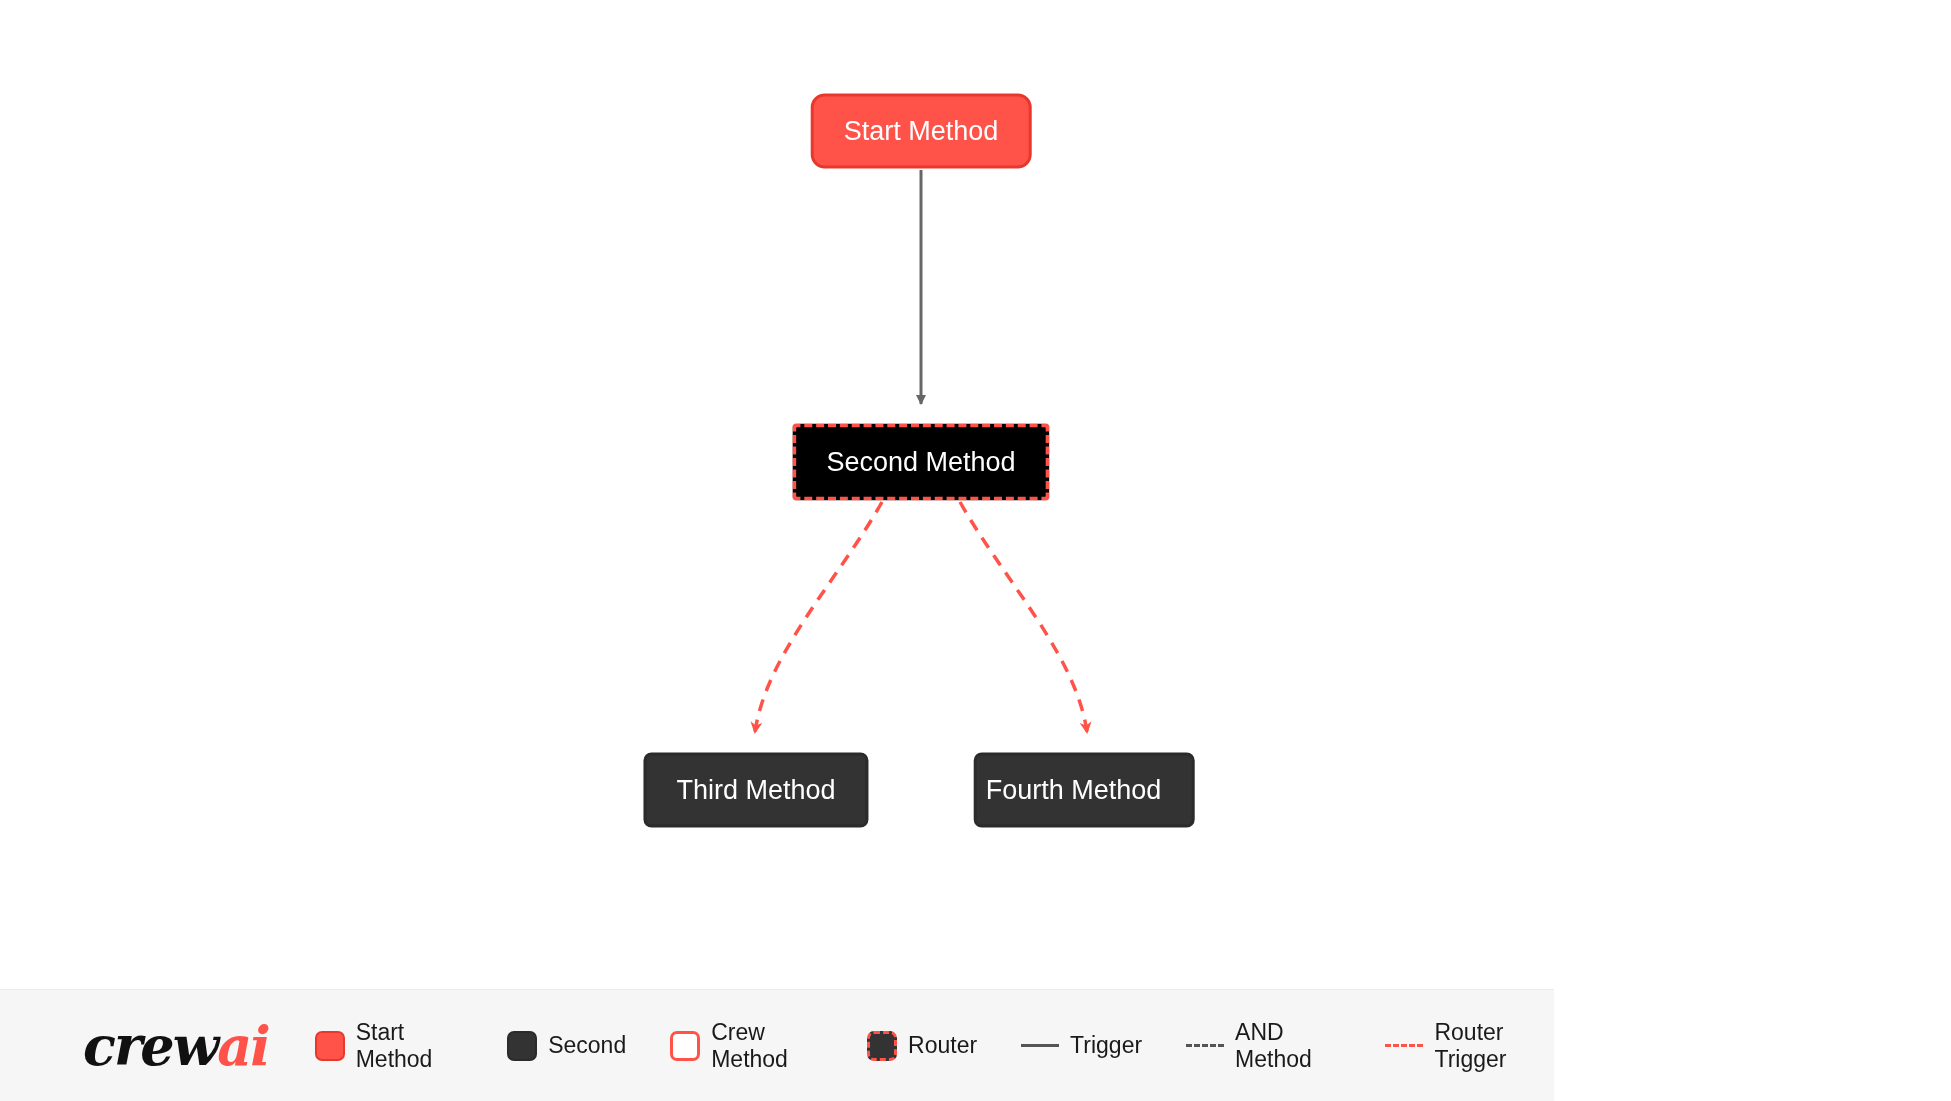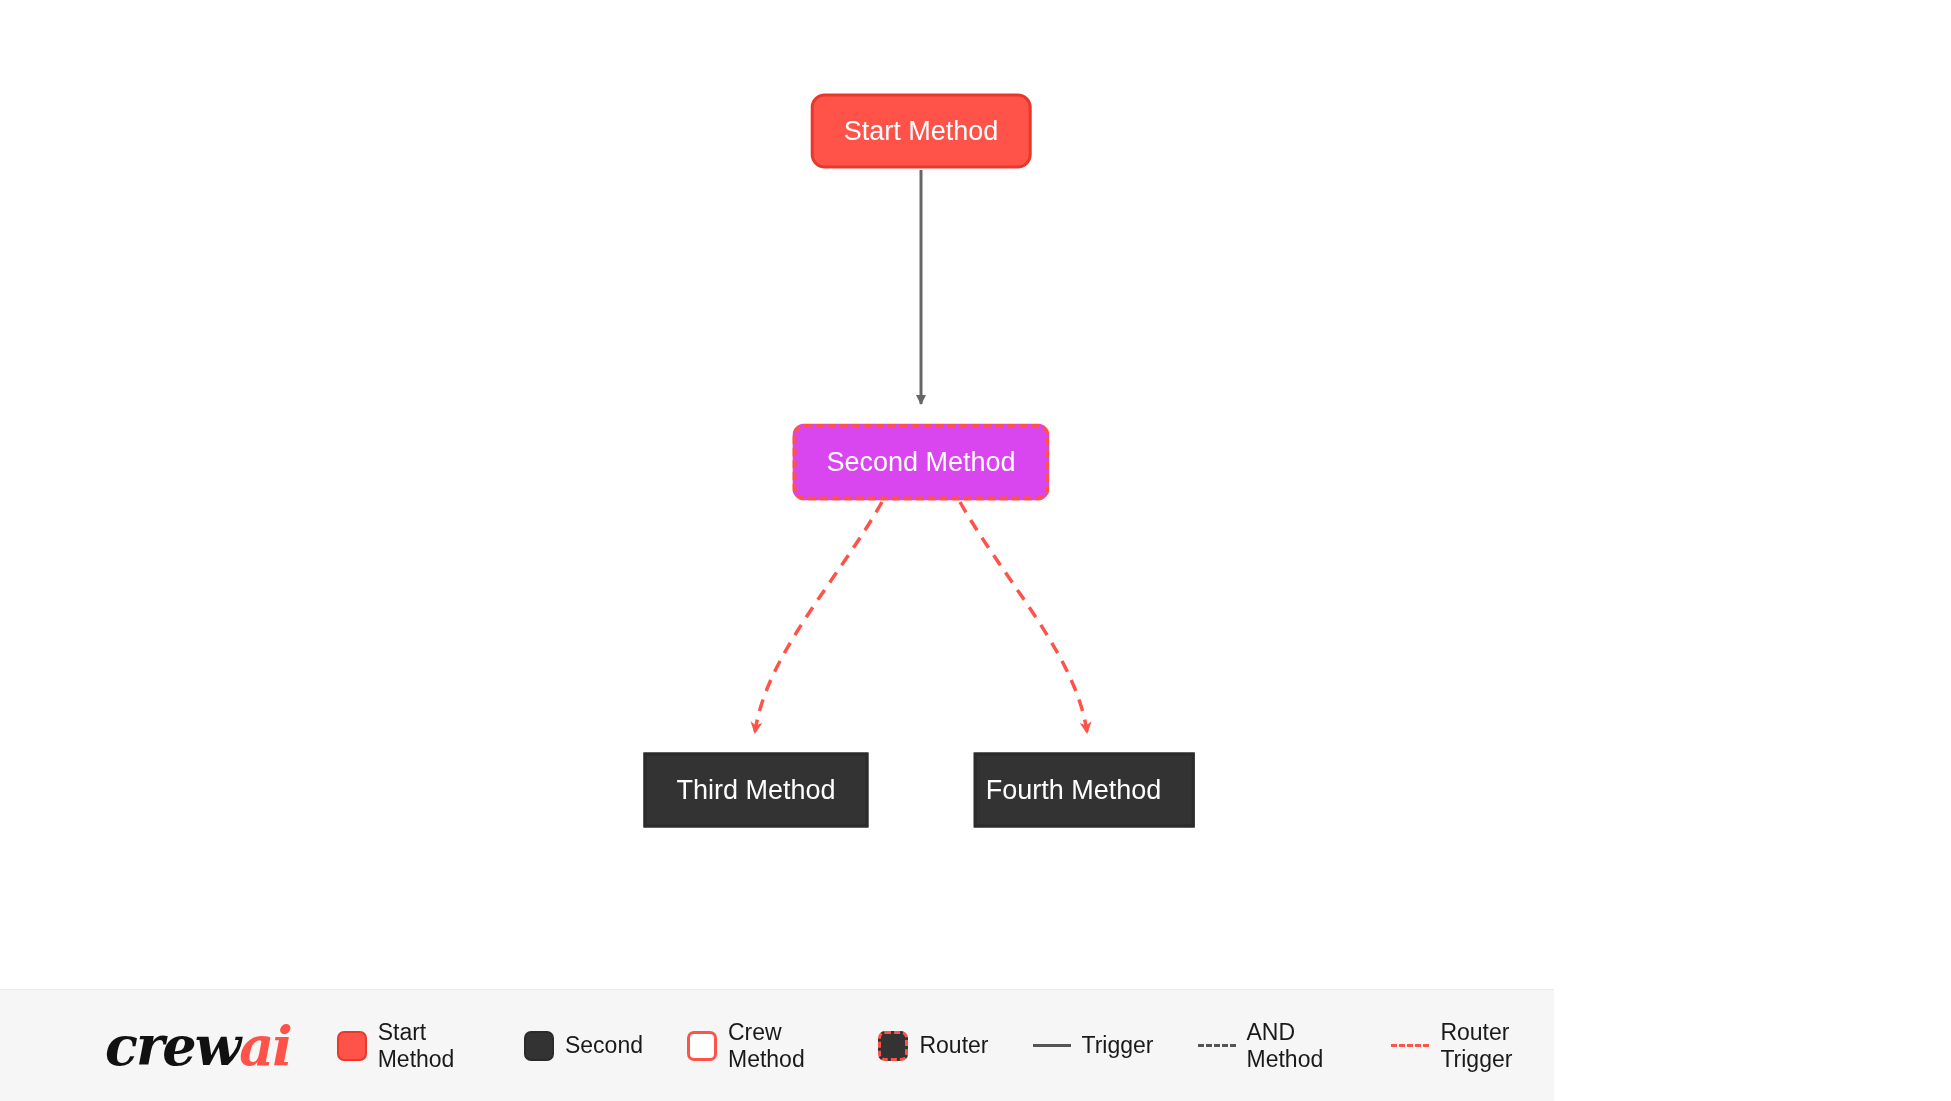--- a/index.html
+++ b/index.html
@@ -20,50 +20,50 @@
   }
   .edges-svg { position: absolute; top: 0; left: 0; width: 1951px; height: 989px; }
 
   .node {
     position: absolute;
     transform: translate(-50%, -50%);
     white-space: nowrap;
     font-size: 27px;
     line-height: 1;
     padding: 21px 30px;
-    border-radius: 0;
+    border-radius: 8px;
     color: #ffffff;
     text-align: center;
     cursor: pointer;
     user-select: none;
   }
   .node-start {
     background: #FF5349;
     border: 3px solid #E8382C;
     border-radius: 14px;
   }
   .node-method {
     background: #333333;
     border: 3px solid #2b2b2b;
   }
   .node-router {
-    background: #d946ef;
+    background: #000000;
     border: 4px dashed #FF5349;
-    border-radius: 12px;
+    border-radius: 4px;
   }
 
   
   .footer {
     position: absolute; left: 0; bottom: 0;
     width: 1554px; height: 112px;
     background: #f6f6f7;
     border-top: 1px solid #ececee;
     display: flex;
     align-items: center;
-    padding-left: 105px;
+    padding-left: 83px;
   }
   .logo {
     font-family: "DejaVu Serif", serif;
     font-style: italic;
     font-weight: bold;
     font-size: 54px;
     letter-spacing: -2px;
     color: #111111;
     margin-right: 46px;
     line-height: 1;

